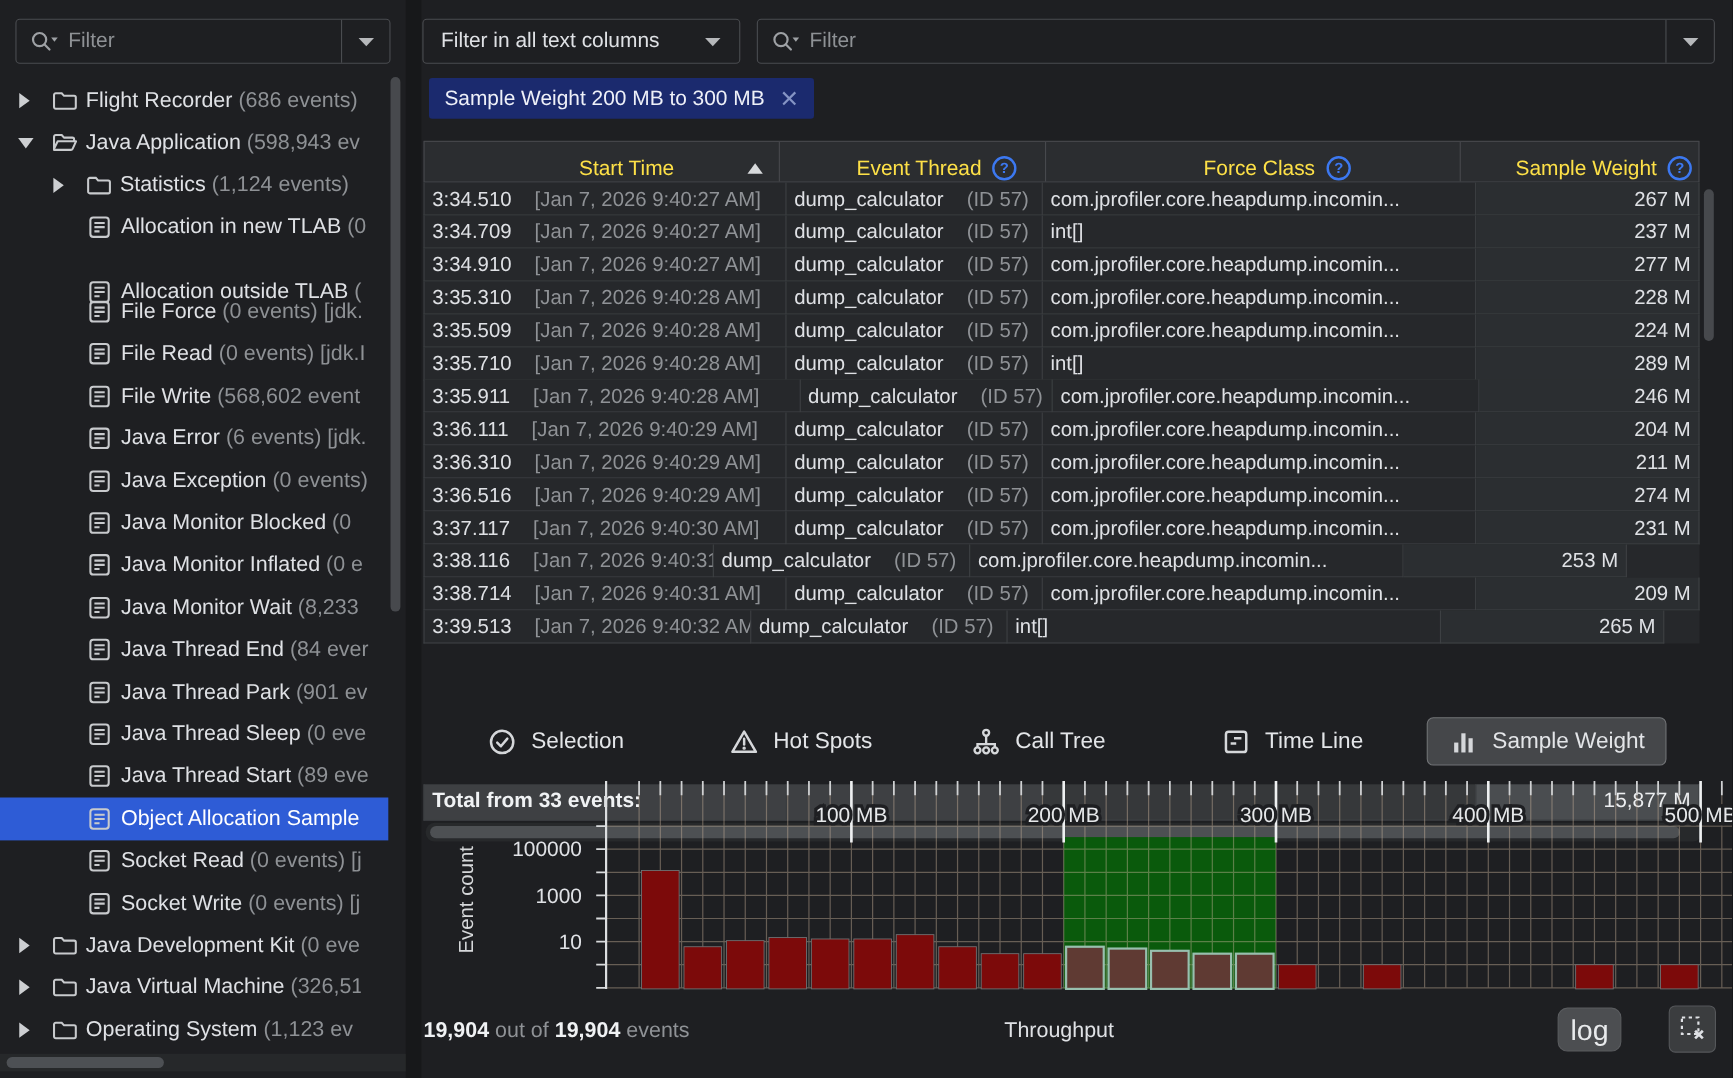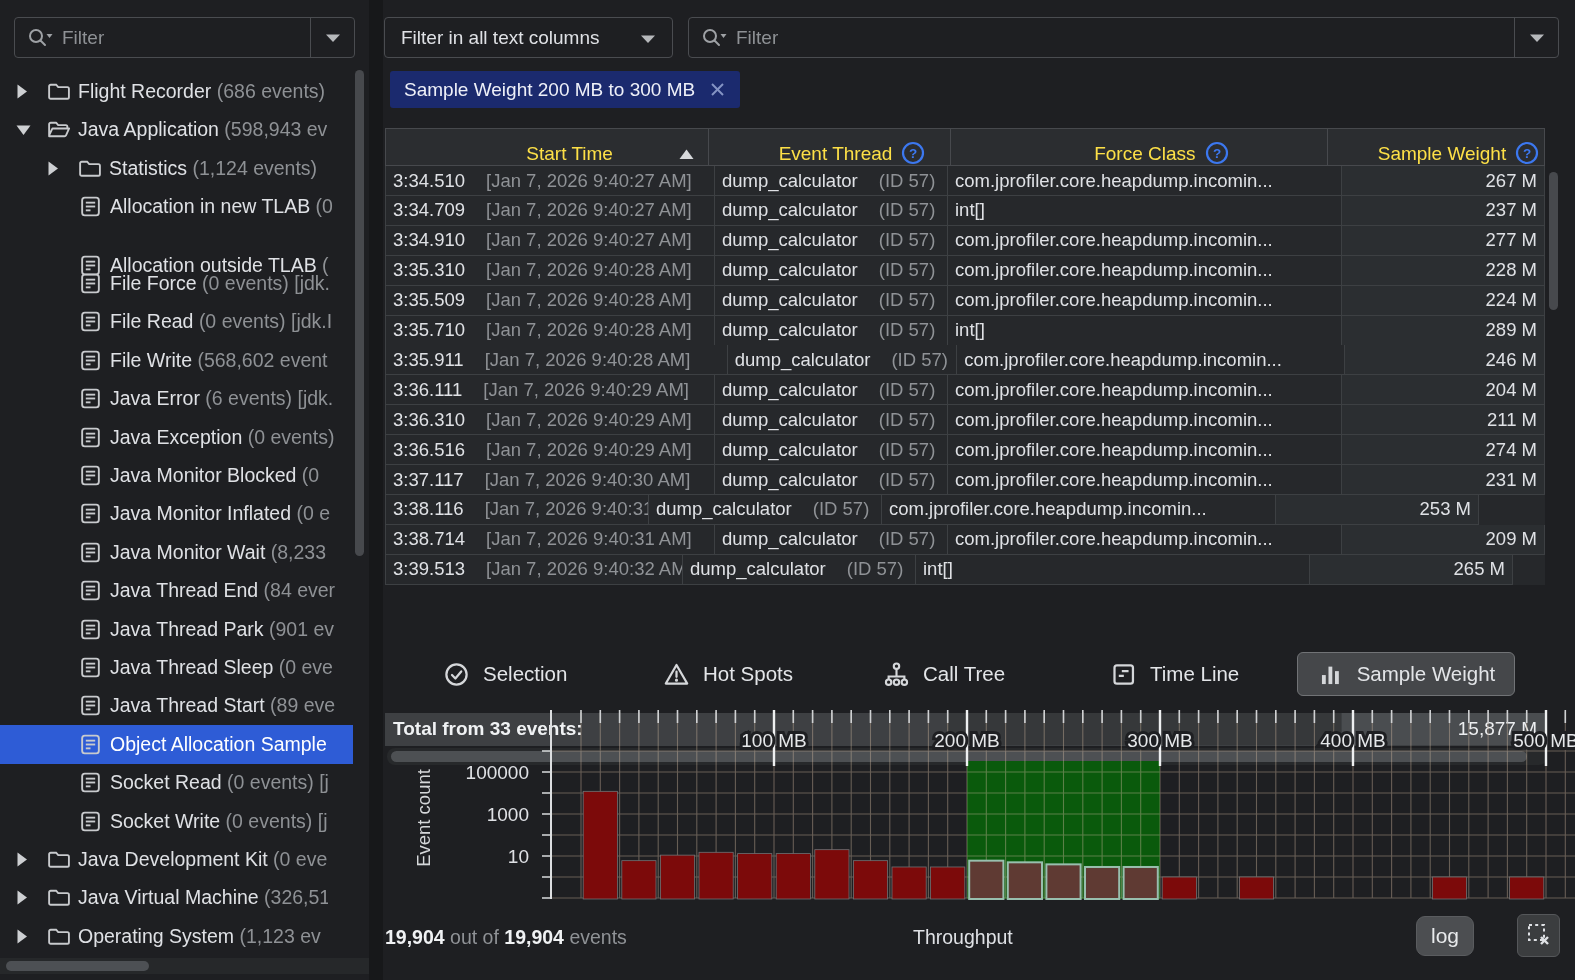--- a/index.html
+++ b/index.html
@@ -67,21 +67,21 @@
   .tab{position:absolute;top:652px;height:44px;display:flex;align-items:center;gap:13px;font-size:20.5px;color:#e3e5e8;cursor:default;}
   .tab .ticon{display:flex;color:#d5d7da;}
   .tab.active{background:#45474a;border:1px solid #717376;border-radius:6px;padding:0 18px;justify-content:center;}
   
   .chart{position:absolute;left:0;top:700px;width:1192px;height:212px;}
   .status{position:absolute;left:0;top:916px;width:1192px;height:44px;font-size:19.5px;}
   .ev-count{position:absolute;left:2px;top:10px;color:#8f9296;}
   .ev-count b{color:#f0f2f4;}
   .throughput{position:absolute;left:530px;top:10px;color:#dfe1e5;}
   .log-btn{position:absolute;left:1033px;top:0px;width:58px;height:40px;background:#4c4e51;border:1px solid #5a5c5f;
-           border-radius:9px;color:#e8eaec;font-size:21px;font-family:inherit;}
+           border-radius:9px;color:#e8eaec;font-size:26px;font-family:inherit;}
   .clear-btn{position:absolute;left:1134px;top:-2px;width:43px;height:43px;background:#3b3d3f;border:1px solid #55575a;
            border-radius:6px;color:#dfe1e5;display:flex;align-items:center;justify-content:center;padding:0;}
 </style>
 </head>
 <body>
 
 <div class="app">
 
   <aside class="sidebar">
     <div class="filter-box sb-filter">

